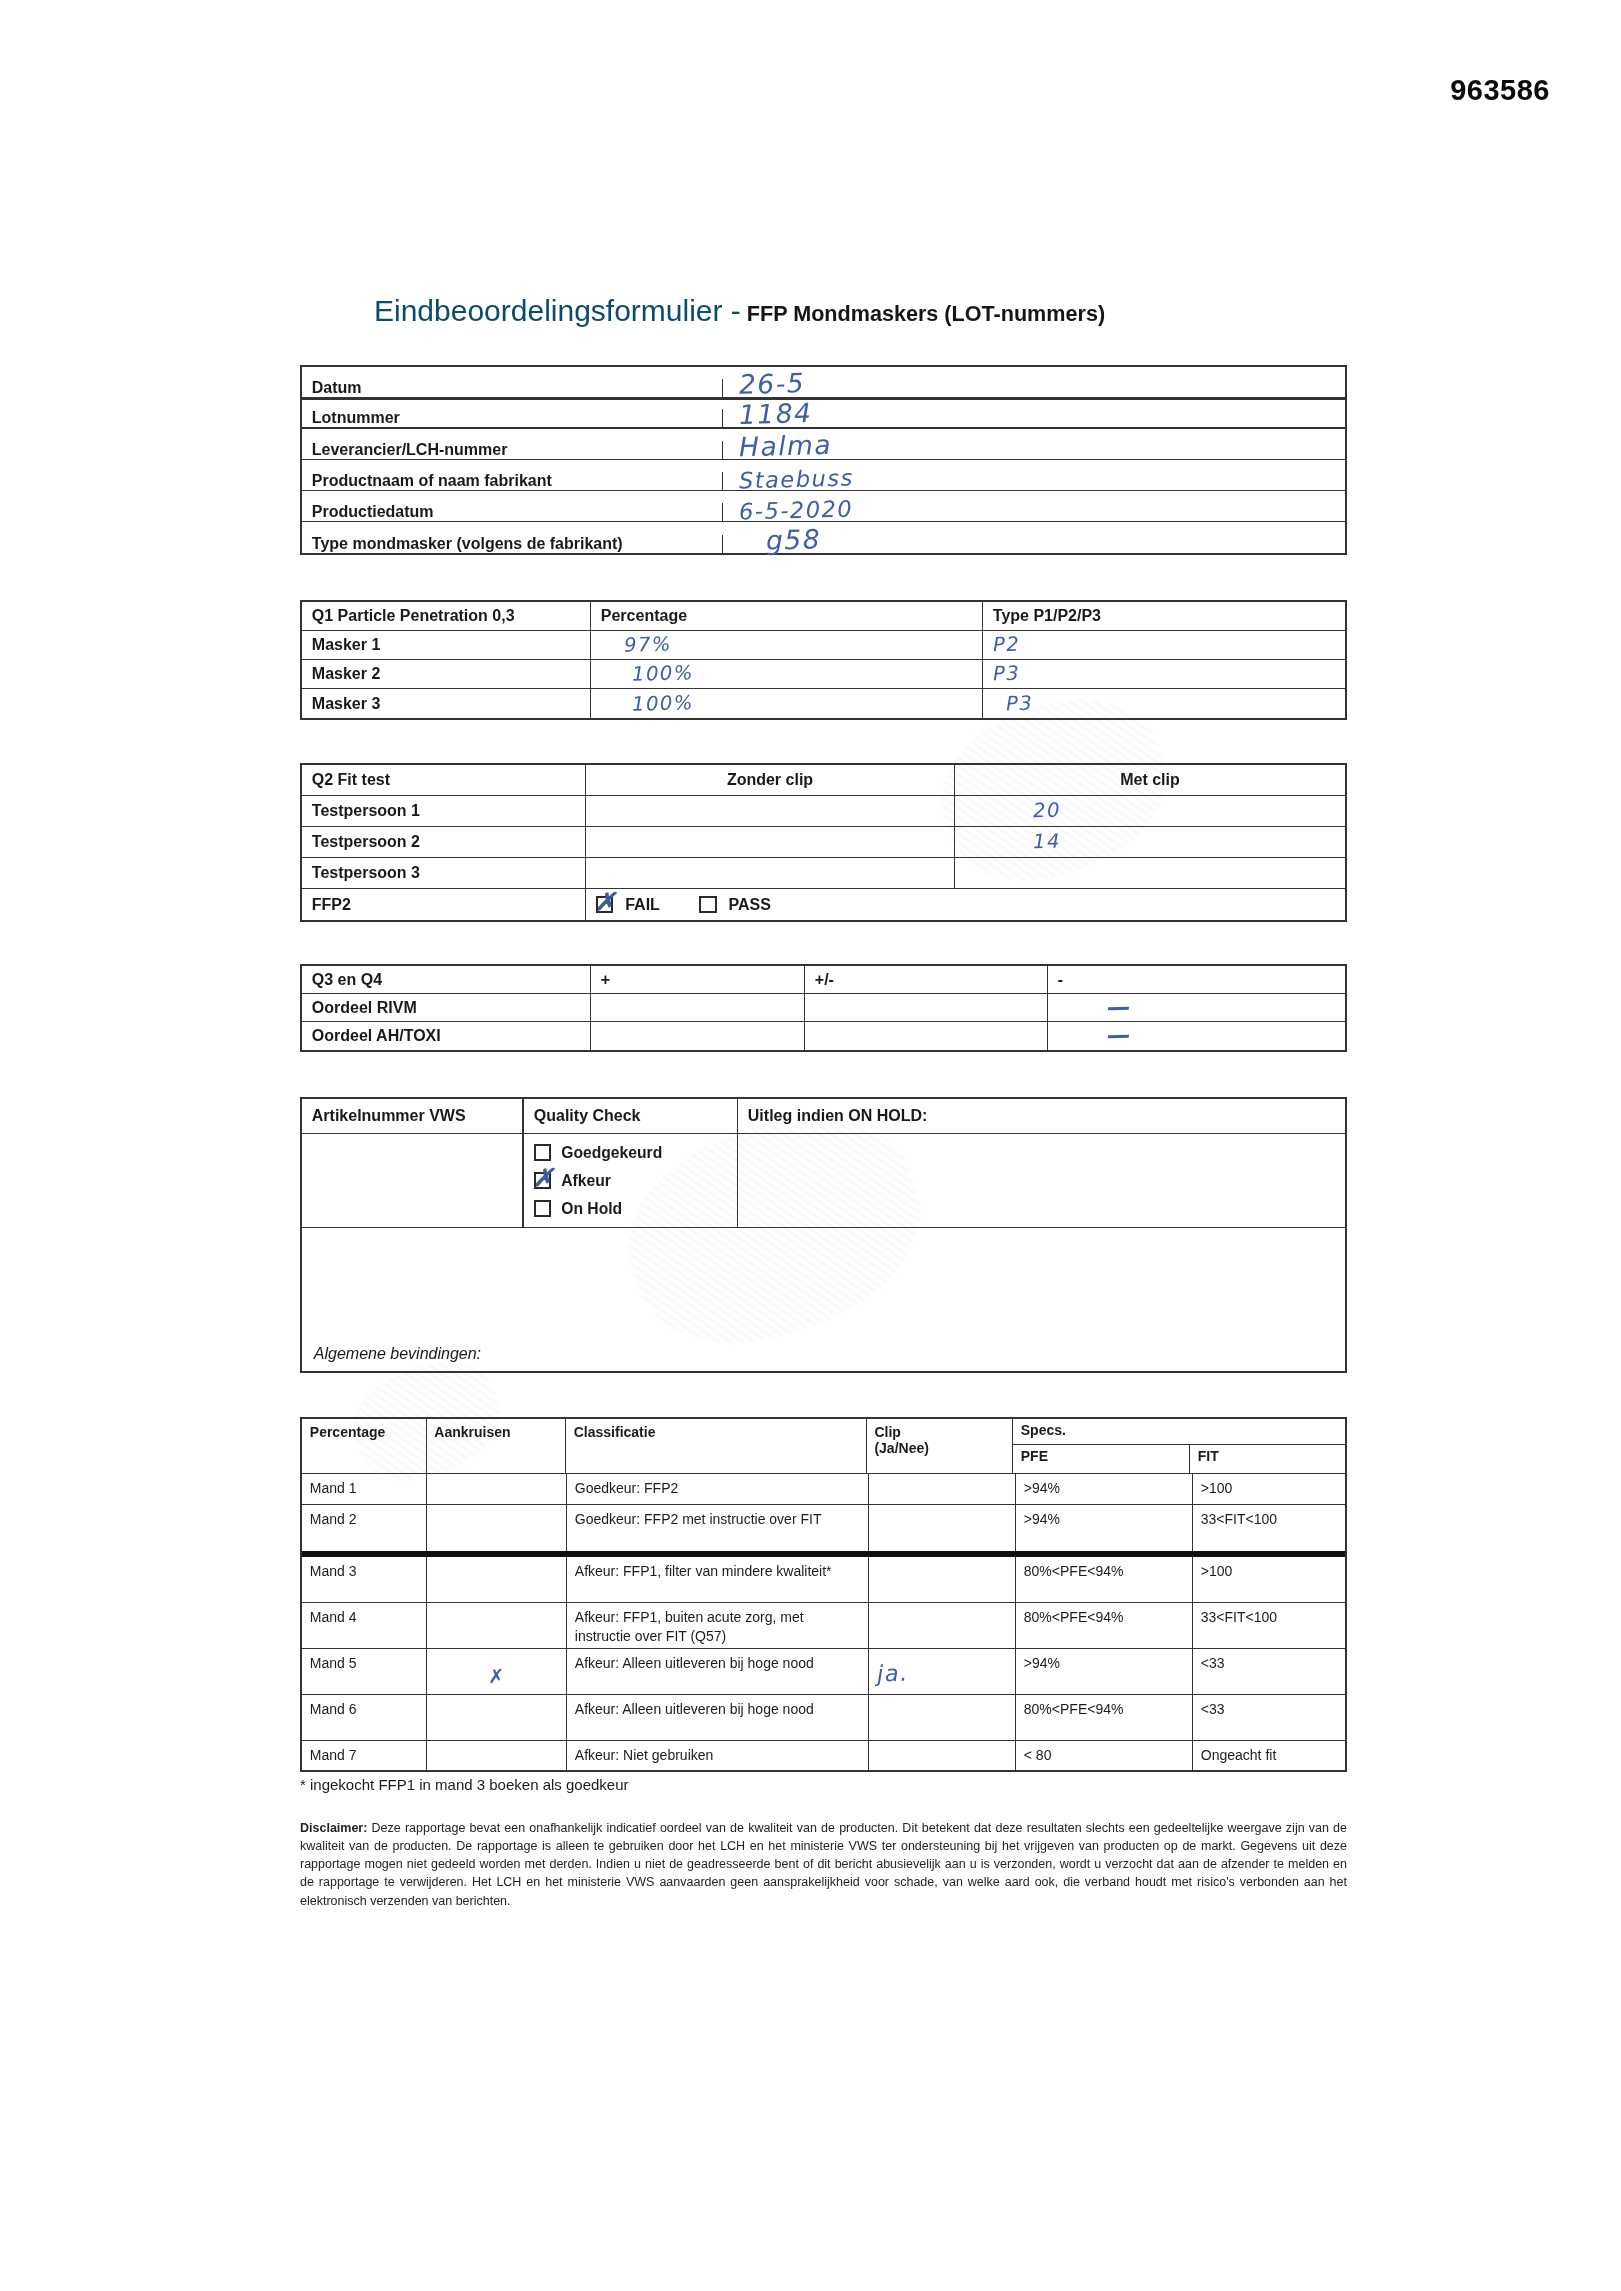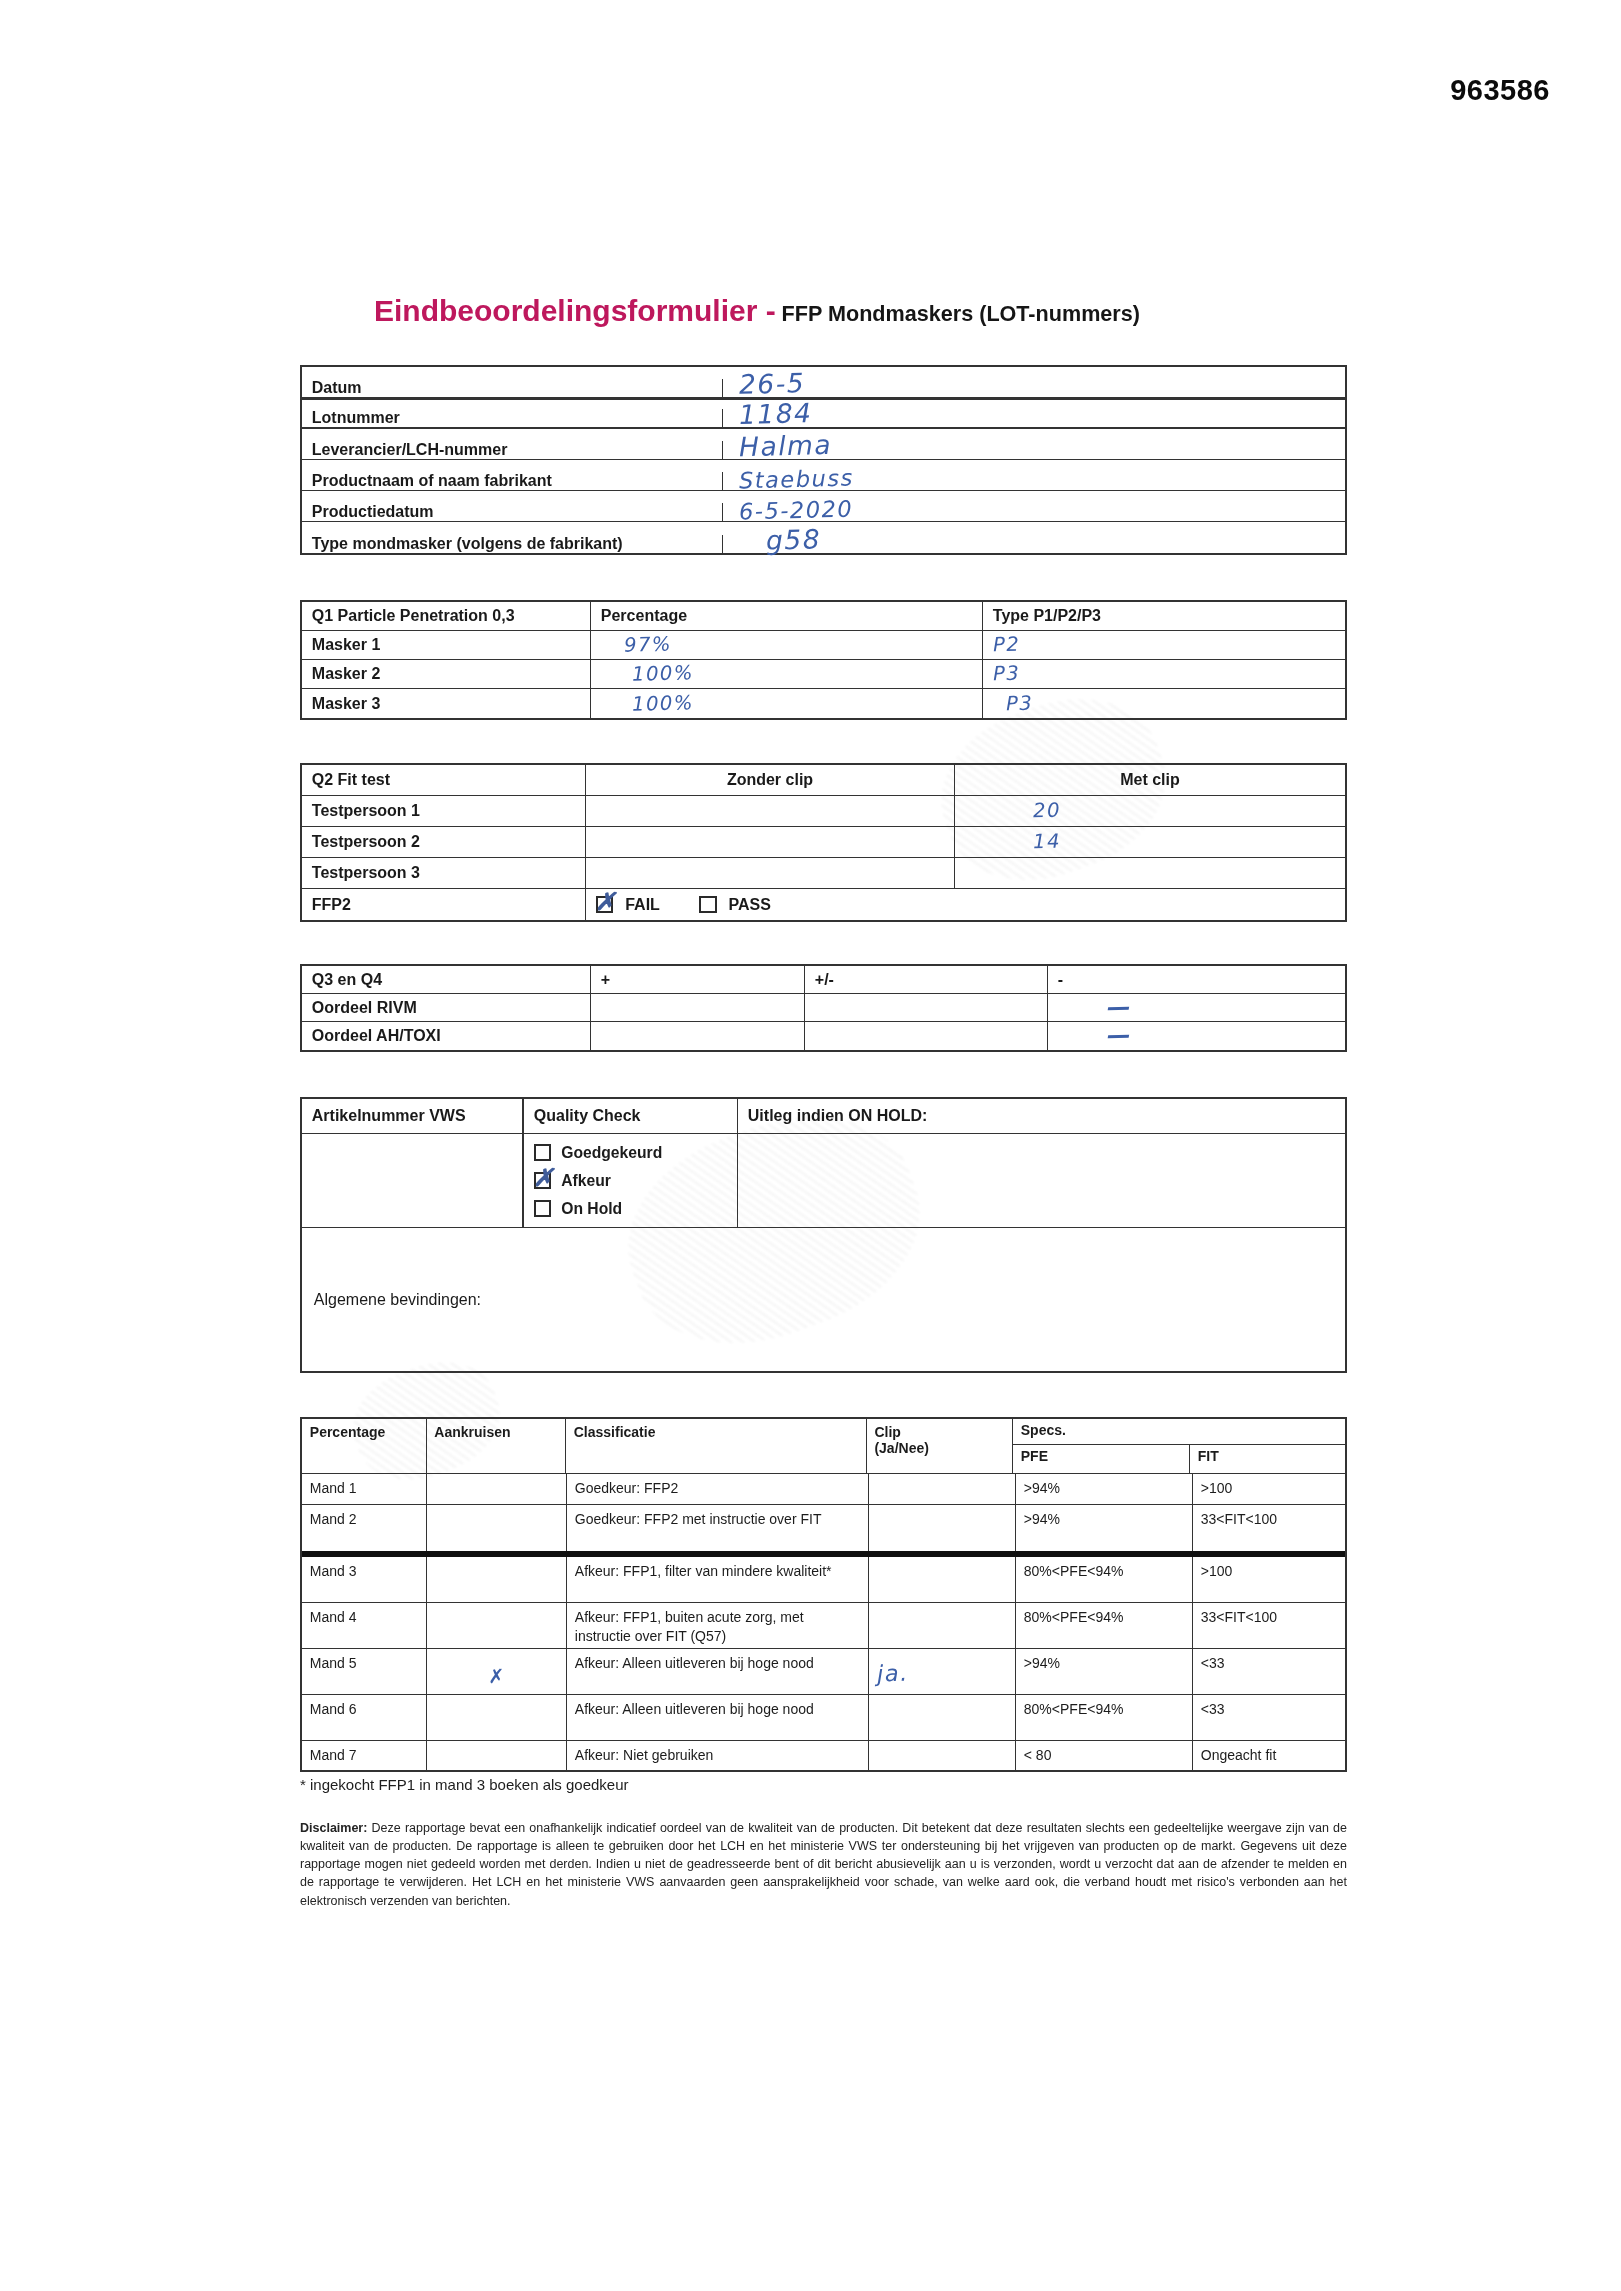--- a/index.html
+++ b/index.html
@@ -14,21 +14,21 @@
   .pageno { position:absolute; top:74px; right:71px; font-size:29px; font-weight:600; color:#0b0b0b; letter-spacing:0.5px; }
 
   .content { position:absolute; left:300px; top:0; width:1047px; height:2292px; }
   .section { position:absolute; left:0; width:1047px; }
 
   
   .smudge { position:absolute; opacity:0.055; background:repeating-linear-gradient(55deg,#444 0 2px, transparent 2px 6.9px); border-radius:45%; transform:rotate(-20deg); filter:blur(1px); }
 
   
   .title-wrap { top:294px; padding-left:74px; white-space:nowrap; }
-  .title-main { font-size:30px; font-weight:700; color:#be185d; }
+  .title-main { font-size:30px; font-weight:400; color:#0c4a6e; }
   .title-sub  { font-size:21.6px; font-weight:700; color:#161616; margin-left:5.9px; }
 
   
   .tbl { border:2px solid #333; width:1047px; background:transparent; }
   .row { display:flex; border-bottom:1px solid #333; align-items:stretch; }
   .row:last-child { border-bottom:none; }
   .cell { border-right:1px solid #333; padding:0 9.8px; display:flex; align-items:center; position:relative; }
   .cell:last-child { border-right:none; }
   .lbl { font-size:16px; font-weight:700; color:#1a1a1a; }
   .txt { font-size:16px; color:#1a1a1a; }
@@ -74,21 +74,21 @@
   .quality { top:1097px; }
   .quality .r1 { height:35px; }
   .quality .r2 { height:94px; }
   .quality .r3 { height:143px; }
   .quality .ca { width:222px; border-right:2px solid #333; }
   .quality .cb2 { width:214px; }
   .quality .cc { flex:1; }
   .quality .opts { flex-direction:column; align-items:flex-start; justify-content:center; padding:3.9px 9.8px; }
   .opt { display:flex; align-items:center; gap:9.8px; height:28px; }
   .opt .olbl { font-size:15.7px; font-weight:700; }
-  .quality .bev { align-items:center; padding:7.8px 11.8px; font-size:16px; }
+  .quality .bev { align-items:flex-end; padding:7.8px 11.8px; font-size:16px;font-style:italic; }
 
   
   .log { top:1417px; font-size:14px; }
   .log .lc1 { width:125px; } .log .lc2 { width:140px; } .log .lc3 { width:302px; }
   .log .lc4 { width:147px; } .log .lc5 { width:177px; } .log .lc6 { flex:1; }
   .log .hcell { font-weight:700; align-items:flex-start; padding:4.9px 7.8px; }
   .log-head { display:flex; border-bottom:1px solid #333; height:55px; }
   .log-head > .cell { padding:4.9px 7.8px; }
   .specs-wrap { flex:0 0 332px; display:flex; flex-direction:column; padding:0; border-right:none; }
   .specs-top { height:25.5px; border-bottom:1px solid #333; padding:2.9px 7.8px; font-weight:700; }

